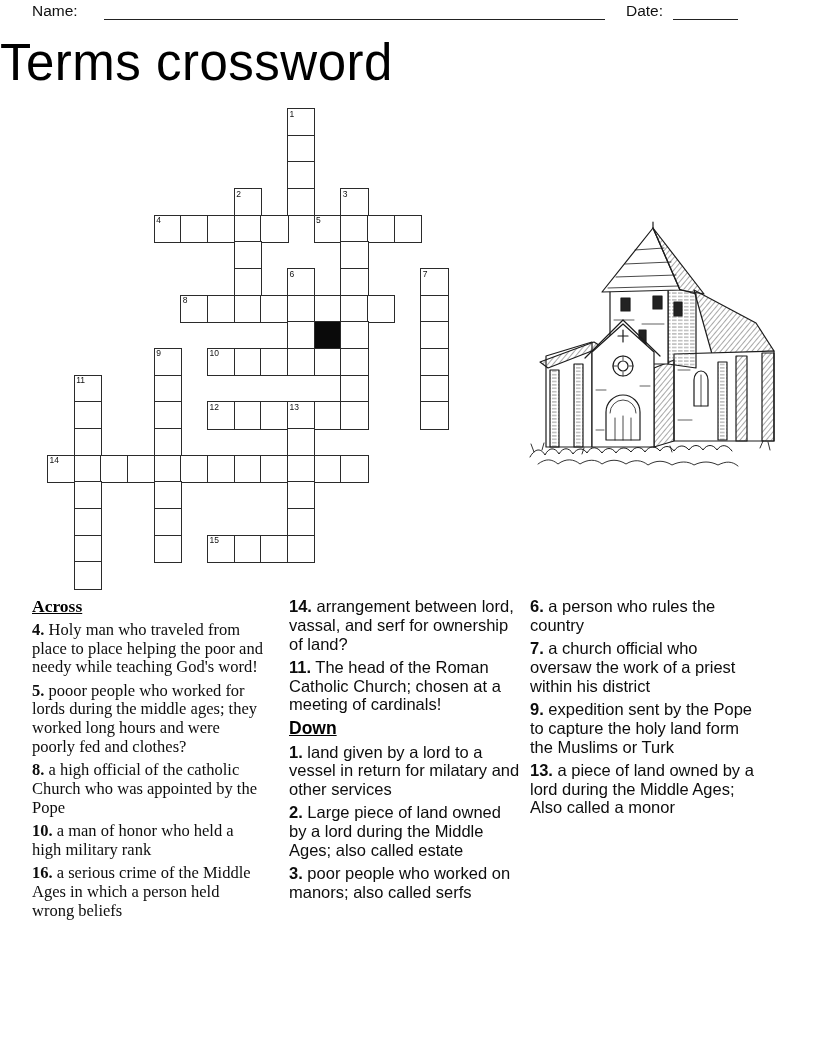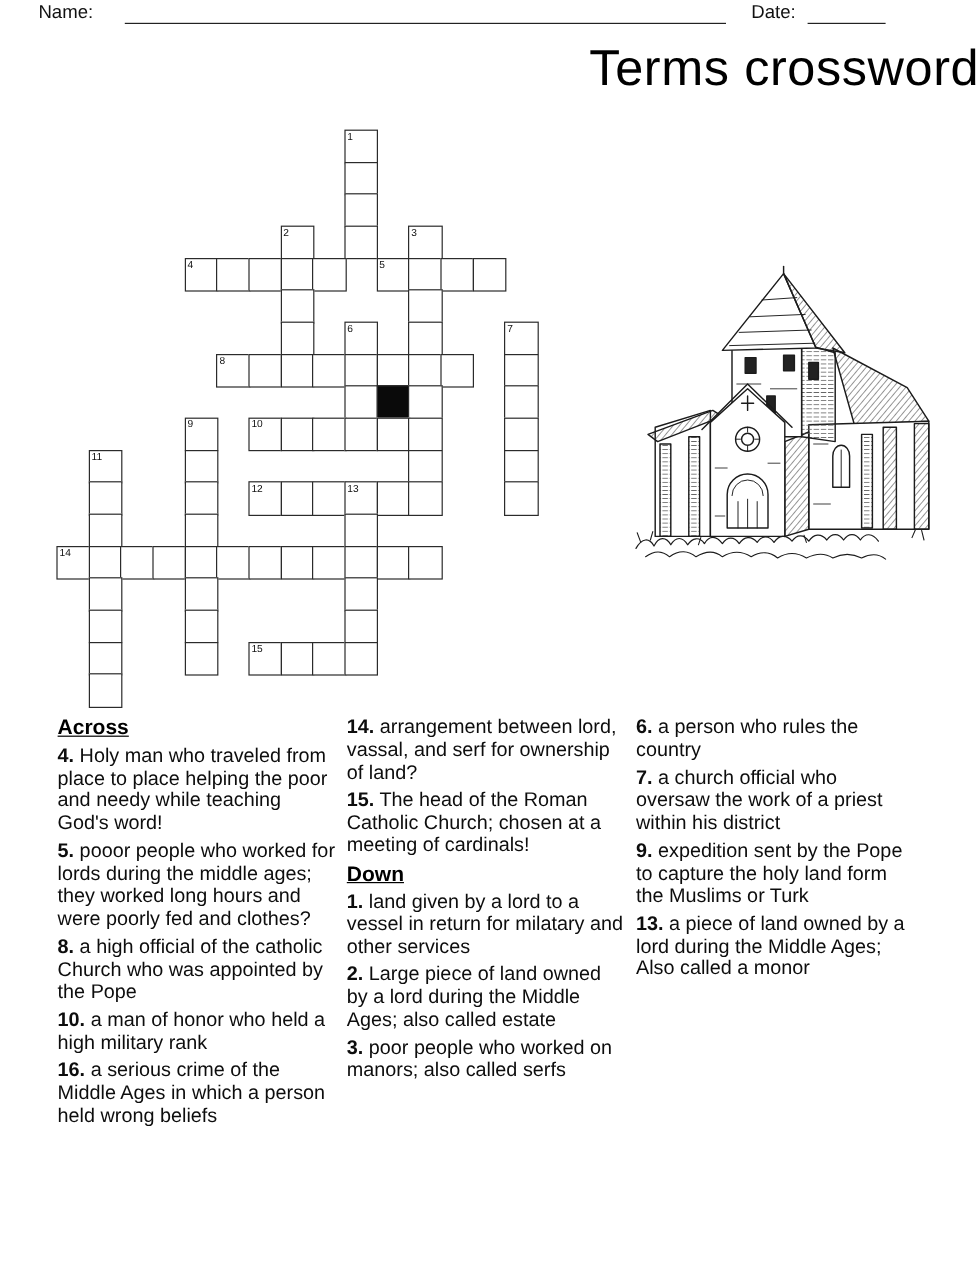--- a/index.html
+++ b/index.html
@@ -9,38 +9,38 @@
 
   
   .hdr-label{position:absolute;top:2px;font-size:15.5px;color:#111;}
   #name-label{left:32px;}
   #date-label{left:626px;}
   .blank-line{position:absolute;top:3px;height:16px;border-bottom:1.6px solid #222;}
   #name-line{left:104px;width:501px;}
   #date-line{left:673px;width:65px;}
 
   
-  #title{position:absolute;top:33px;left:0;width:100%;text-align:right;
-         font-size:42px;font-weight:400;color:#000;letter-spacing:0.5px;}
+  #title{position:absolute;top:33px;left:0;width:100%;text-align:left;
+         font-size:51px;font-weight:400;color:#000;letter-spacing:0.5px;}
 
   
   #grid{position:absolute;left:0;top:0;width:816px;height:600px;}
   .cell{position:absolute;box-sizing:border-box;width:28.45px;height:28.45px;
         border:1.8px solid #2b2b2b;background:#fff;}
   .cell.black{background:#0a0a0a;}
   .cell .num{position:absolute;top:-0.5px;left:1.5px;font-size:8.5px;line-height:10px;
              color:#111;font-family:"Liberation Sans",sans-serif;}
 
   
   #church{position:absolute;left:522px;top:220px;width:264px;height:258px;}
 
   
   .clue-col{position:absolute;top:597px;width:233px;font-size:16.5px;
             line-height:18.8px;color:#0d0d0d;}
-  #clue-col-1{left:48px;}
+  #clue-col-1{left:32px;font-family:Liberation Serif, serif;}
   #clue-col-2{left:289px;}
   #clue-col-3{left:530px;}
   .clue-heading{font-size:17.5px;font-weight:bold;text-decoration:underline;
                 margin:0 0 5px 0;color:#000;}
   p.clue{margin:0 0 4.5px 0;}
   p.clue b{font-weight:bold;}
 </style>
 </head>
 <body>
 
@@ -241,21 +241,21 @@
   <div id="clue-col-1" class="clue-col">
       <div class="clue-heading">Across</div>
       <p class="clue"><b>4.</b> Holy man who traveled from place to place helping the poor and needy while teaching God's word!</p>
       <p class="clue"><b>5.</b> pooor people who worked for lords during the middle ages; they worked long hours and were poorly fed and clothes?</p>
       <p class="clue"><b>8.</b> a high official of the catholic Church who was appointed by the Pope</p>
       <p class="clue"><b>10.</b> a man of honor who held a high military rank</p>
       <p class="clue"><b>16.</b> a serious crime of the Middle Ages in which a person held wrong beliefs</p>
     </div>
   <div id="clue-col-2" class="clue-col">
       <p class="clue"><b>14.</b> arrangement between lord, vassal, and serf for ownership of land?</p>
-      <p class="clue"><b>15.</b> The head of the Roman Catholic Church; chosen at a meeting of cardinals!</p>
+      <p class="clue"><b>11.</b> The head of the Roman Catholic Church; chosen at a meeting of cardinals!</p>
       <div class="clue-heading">Down</div>
       <p class="clue"><b>1.</b> land given by a lord to a vessel in return for milatary and other services</p>
       <p class="clue"><b>2.</b> Large piece of land owned by a lord during the Middle Ages; also called estate</p>
       <p class="clue"><b>3.</b> poor people who worked on manors; also called serfs</p>
     </div>
   <div id="clue-col-3" class="clue-col">
       <p class="clue"><b>6.</b> a person who rules the country</p>
       <p class="clue"><b>7.</b> a church official who oversaw the work of a priest within his district</p>
       <p class="clue"><b>9.</b> expedition sent by the Pope to capture the holy land form the Muslims or Turk</p>
       <p class="clue"><b>13.</b> a piece of land owned by a lord during the Middle Ages; Also called a monor</p>

